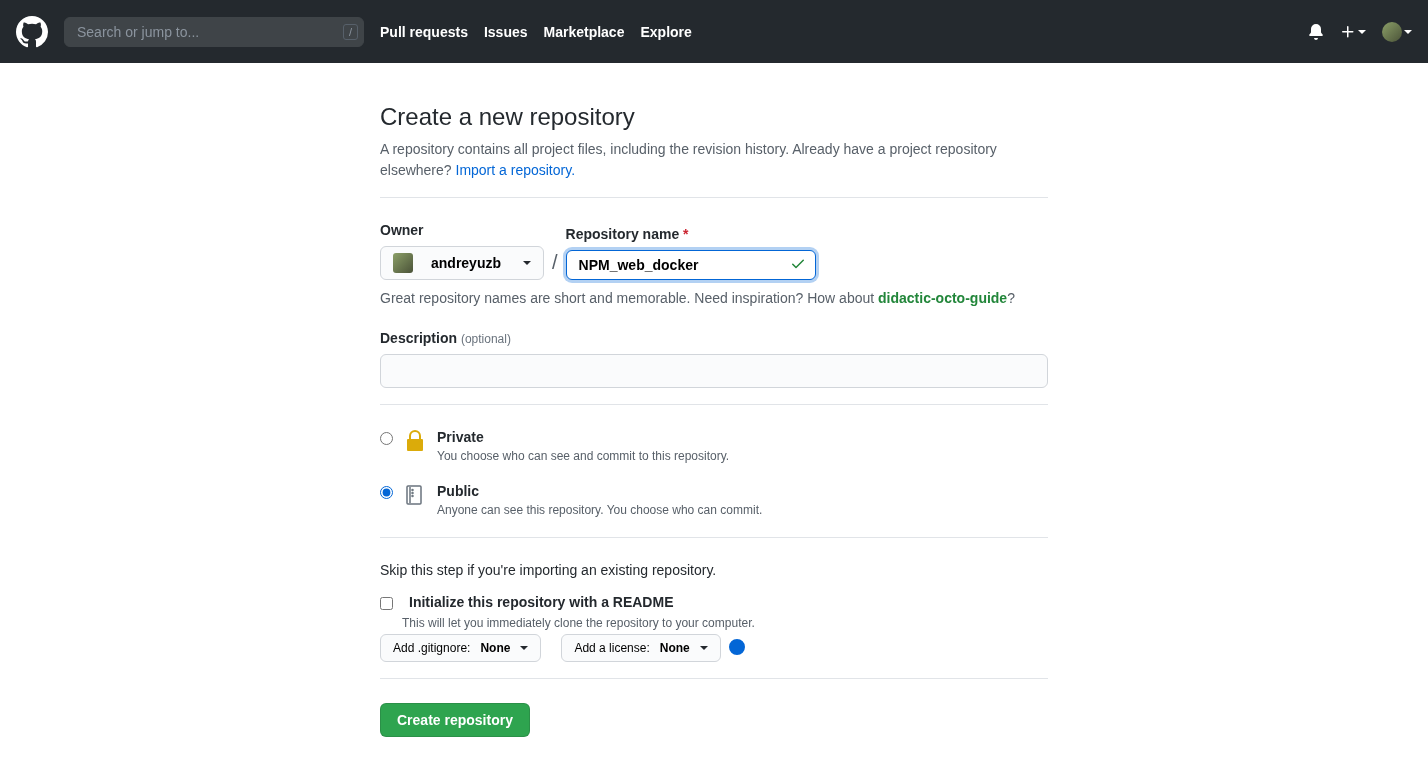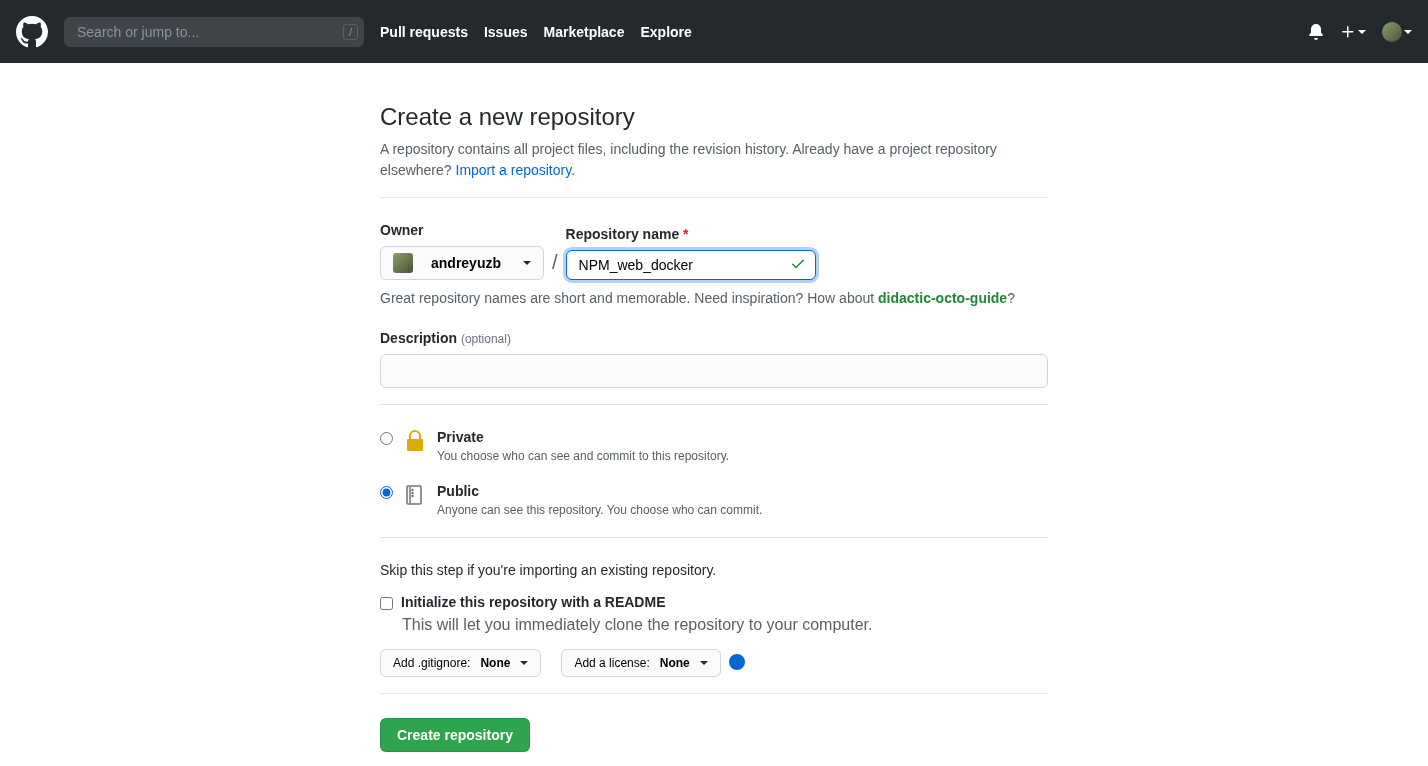--- a/index.html
+++ b/index.html
@@ -23,35 +23,35 @@
 hr { border: none; border-top: 1px solid #e1e4e8; margin: 16px 0 24px; }
 .row { display: flex; align-items: flex-end; gap: 8px; margin-bottom: 10px; }
 .field { display: flex; flex-direction: column; }
 .label { font-weight: 600; font-size: 14px; margin-bottom: 8px; }
 .required { color: #cb2431; }
 .owner-btn { background: #fafbfc; border: 1px solid #d1d5da; border-radius: 6px; padding: 6px 12px; font-size: 14px; font-weight: 600; display: flex; align-items: center; gap: 18px; cursor: pointer; justify-content: center; }
 .owner-btn .avatar-sm { width: 20px; height: 20px; border-radius: 3px; background: linear-gradient(135deg, #8ca068, #4a5238); }
 .owner-btn .caret-dark { width: 0; height: 0; border-left: 4px solid transparent; border-right: 4px solid transparent; border-top: 4px solid #24292e; margin-left: 4px; }
 .slash-sep { font-size: 20px; color: #586069; padding-bottom: 6px; }
 .repo-name-wrap { position: relative; }
-.repo-name-input { border: 1px solid #0366d6; box-shadow: 0 0 0 3px rgba(3,102,214,0.3); border-radius: 6px; padding: 6px 32px 6px 12px; width: 250px; font-size: 14px; outline: none; }
+.repo-name-input { border: 1px solid #0366d6; box-shadow: 0 0 0 3px rgba(3,102,214,0.3); border-radius: 6px; padding: 6px 32px 6px 12px; width: 250px; font-size: 14px; outline: none; font-weight: bold; }
 .check-icon { position: absolute; right: 10px; top: 50%; transform: translateY(-50%); color: #22863a; }
 .hint { font-size: 14px; color: #586069; margin-bottom: 24px; }
 .suggest { color: #22863a; font-weight: 600; }
 .optional { color: #6a737d; font-weight: 400; font-size: 12px; }
 .desc-input { width: 100%; border: 1px solid #d1d5da; border-radius: 6px; padding: 8px 12px; font-size: 14px; background: #fafbfc; }
 .radio-row { display: flex; align-items: flex-start; gap: 10px; margin-bottom: 20px; }
 .radio-row input[type=radio] { margin-top: 3px; accent-color: #0366d6; }
 .radio-icon { width: 24px; height: 24px; flex-shrink: 0; }
 .radio-text strong { display: block; font-size: 14px; margin-bottom: 2px; }
 .radio-sub { color: #586069; font-size: 12px; }
 .skip-text { font-size: 14px; margin-bottom: 16px; }
-.check-row { display: flex; align-items: flex-start; gap: 8px; margin-bottom: 6px; }
+.check-row { display: flex; align-items: flex-start; gap: 16px; margin-bottom: 6px; }
 .check-row input[type=checkbox] { margin-top: 3px; }
-.check-sub { color: #586069; font-size: 16px; margin-left: 22px; margin-bottom: 15px; }
+.check-sub { color: #586069; font-size: 12px; margin-left: 22px; margin-bottom: 4px; }
 .dropdown-row { display: flex; align-items: center; gap: 20px; }
 .dropdown-btn { background: #fafbfc; border: 1px solid #d1d5da; border-radius: 6px; padding: 6px 12px; font-size: 12px; cursor: pointer; display: flex; align-items: center; gap: 10px; }
 .dropdown-btn b { font-weight: 600; }
 .info-icon { color: #0366d6; cursor: pointer; }
 .submit-btn { background: #2ea44f; color: #fff; border: 1px solid rgba(27,31,35,0.15); border-radius: 6px; padding: 8px 16px; font-size: 14px; font-weight: 600; cursor: pointer; }
 </style>
 </head>
 <body>
 
 <div class="header">

